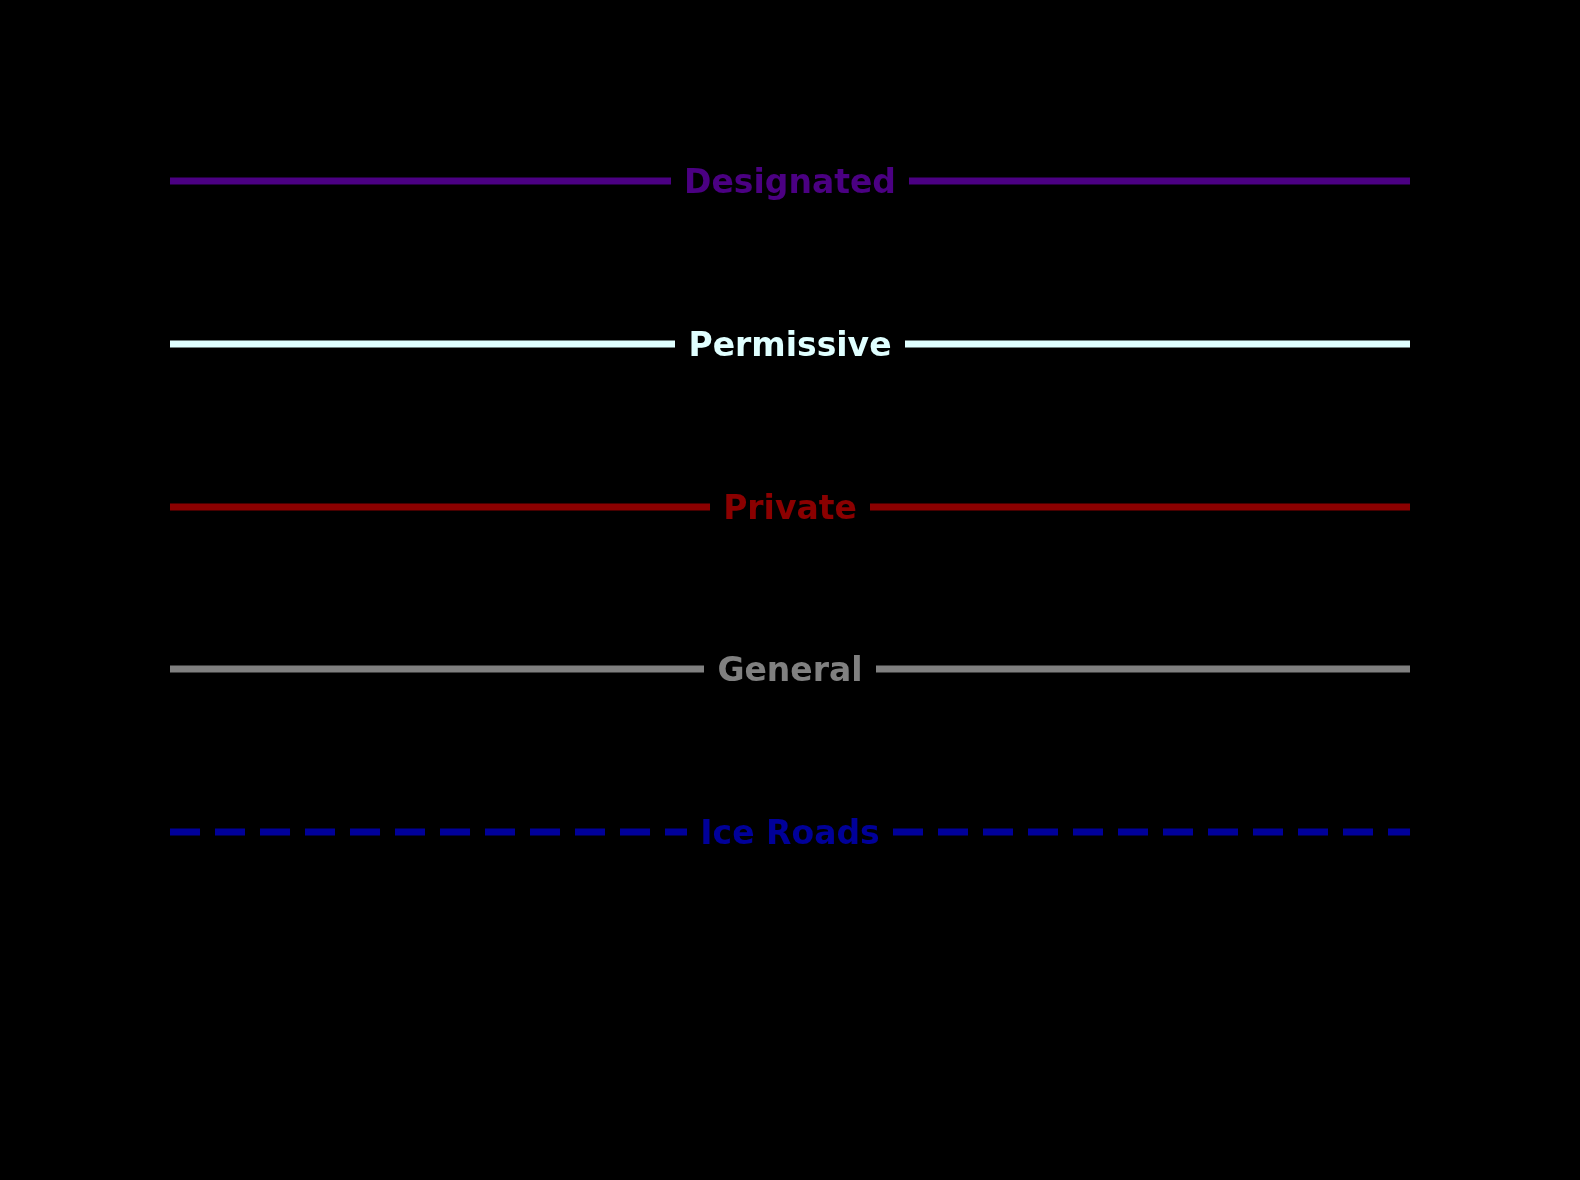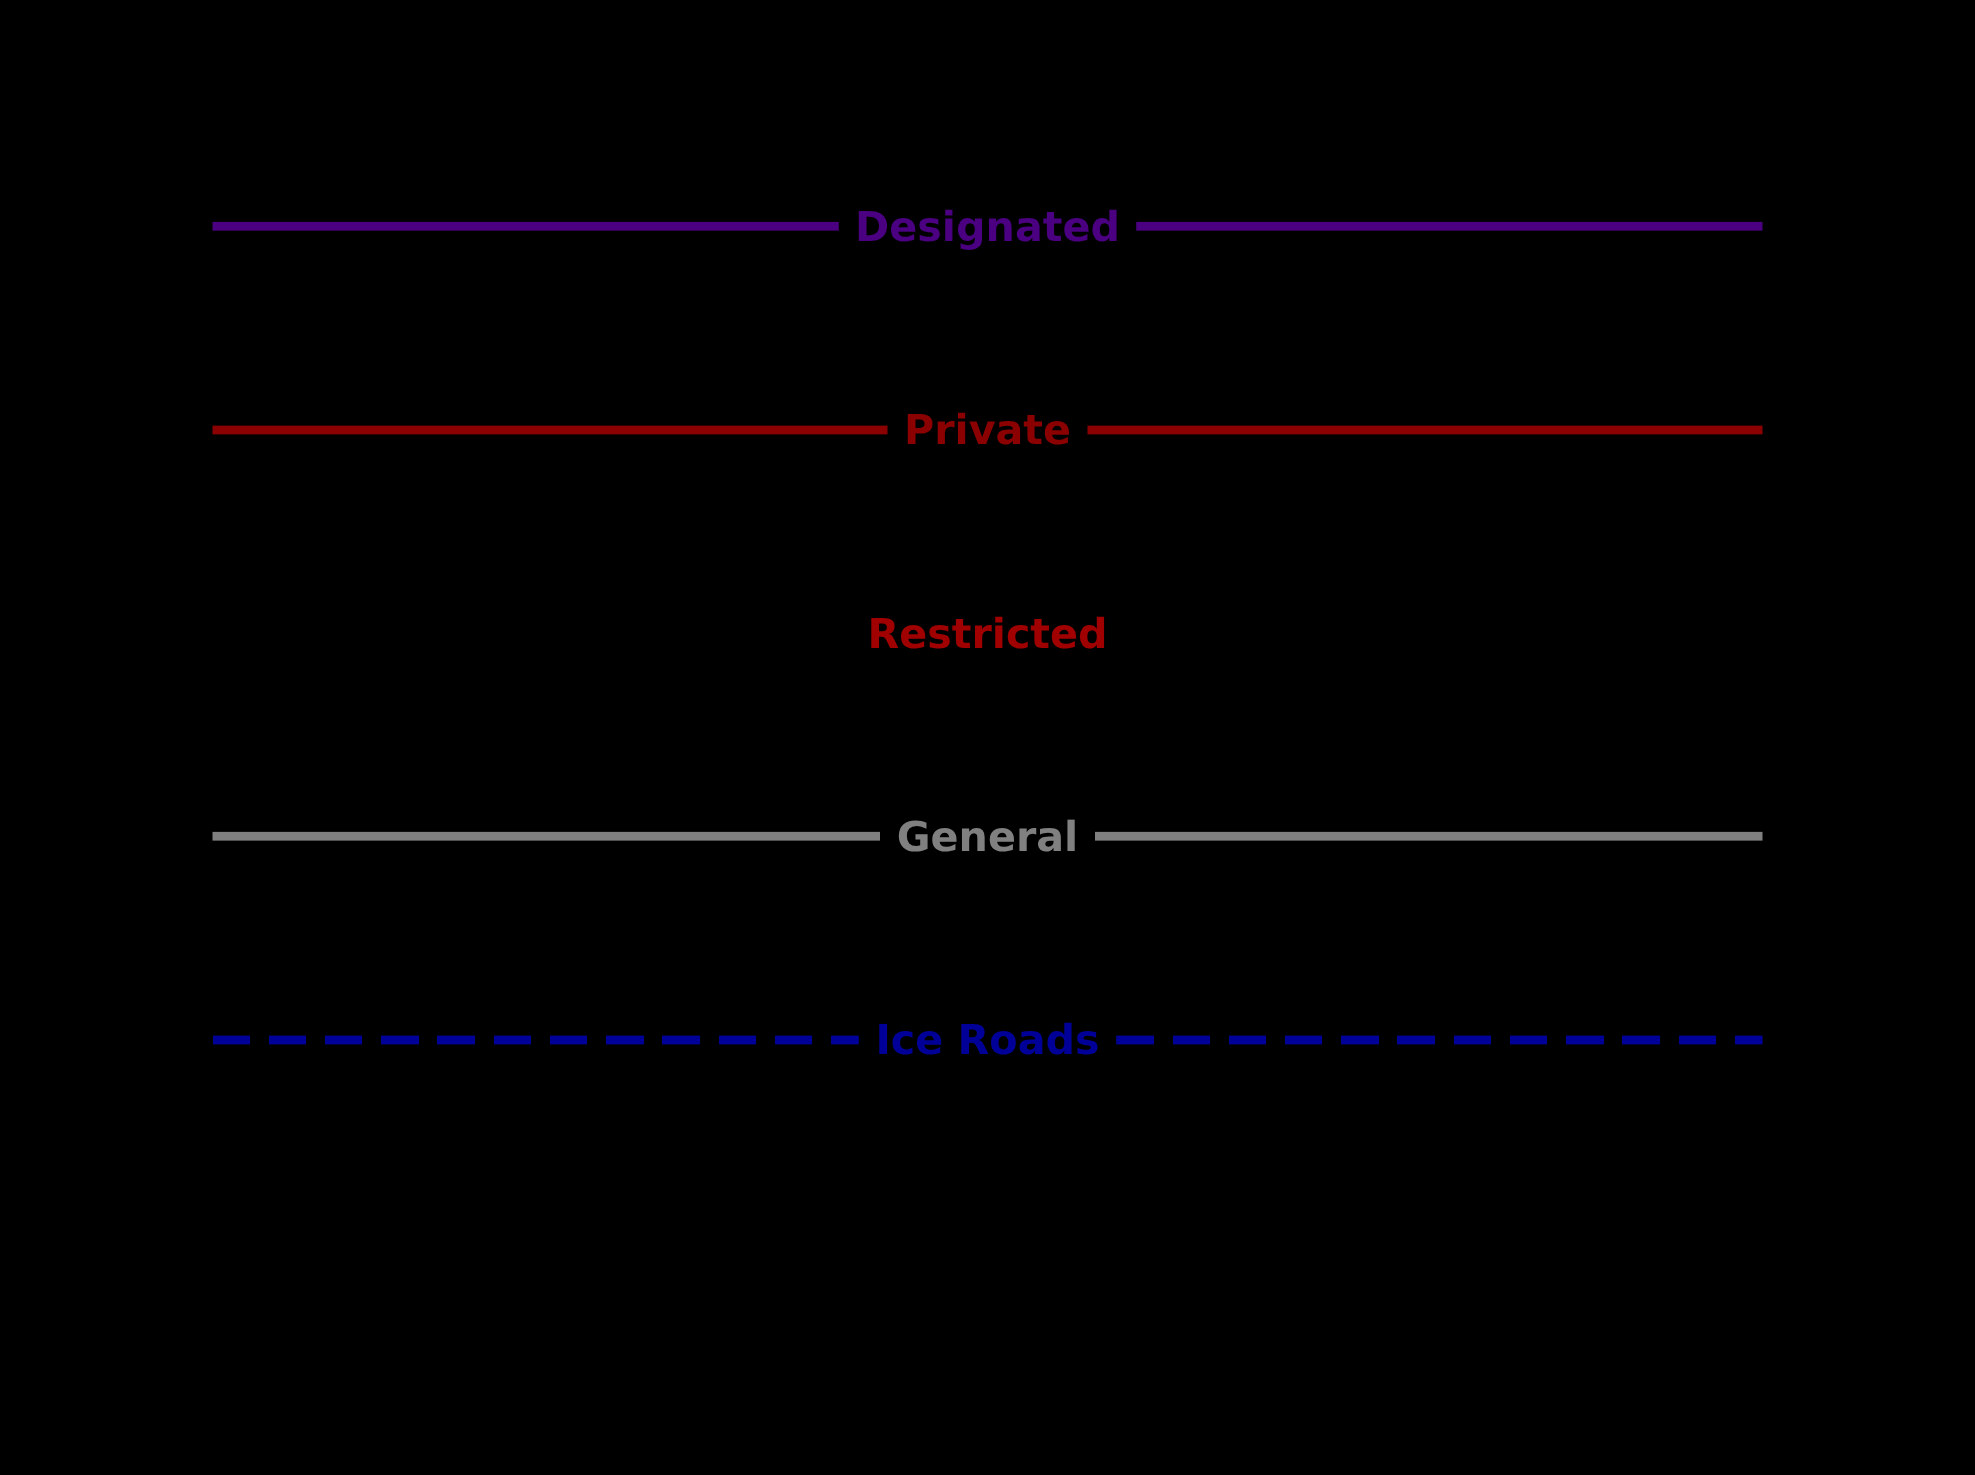--- a/index.html
+++ b/index.html
@@ -24,21 +24,21 @@
     position: absolute;
     left: 170px;
     width: 1240px;
     display: flex;
     align-items: center;
     gap: 13px;
     transform: translateY(-50%);
   }
   .legend-row:nth-of-type(1) { top: 181px; }
   .legend-row:nth-of-type(2) { top: 344px; }
-  .legend-row:nth-of-type(3) { top: 507px; flex-direction: column; }
+  .legend-row:nth-of-type(3) { top: 507px; }
   .legend-row:nth-of-type(4) { top: 669px; }
   .legend-row:nth-of-type(5) { top: 832px; }
   .legend-row:nth-of-type(6) { top: 996px; }
   .seg {
     flex: 1 1 0;
     height: 7px;
   }
   .legend-row[data-style="solid"] .seg {
     background: var(--c);
   }
@@ -57,32 +57,32 @@
 <body>
 
 <div class="legend-canvas">
 
   <div class="legend-row" data-style="solid" style="--c: #4B0082;">
     <span class="seg"></span>
     <span class="label">Designated</span>
     <span class="seg"></span>
   </div>
 
+  <div class="legend-row" data-style="solid" style="--c: #E0FFFF;">
+    <span class="seg"></span>
+    <span class="label">Permissive</span>
+    <span class="seg"></span>
+  </div>
 
   <div class="legend-row" data-style="solid" style="--c: #8B0000;">
     <span class="seg"></span>
     <span class="label">Private</span>
     <span class="seg"></span>
   </div>
 
-  <div class="legend-row" data-style="dashed" style="--c: #A00000;">
-    <span class="seg"></span>
-    <span class="label">Restricted</span>
-    <span class="seg"></span>
-  </div>
 
   <div class="legend-row" data-style="solid" style="--c: #808080;">
     <span class="seg"></span>
     <span class="label">General</span>
     <span class="seg"></span>
   </div>
 
   <div class="legend-row" data-style="dashed" style="--c: #000099;">
     <span class="seg"></span>
     <span class="label">Ice Roads</span>

